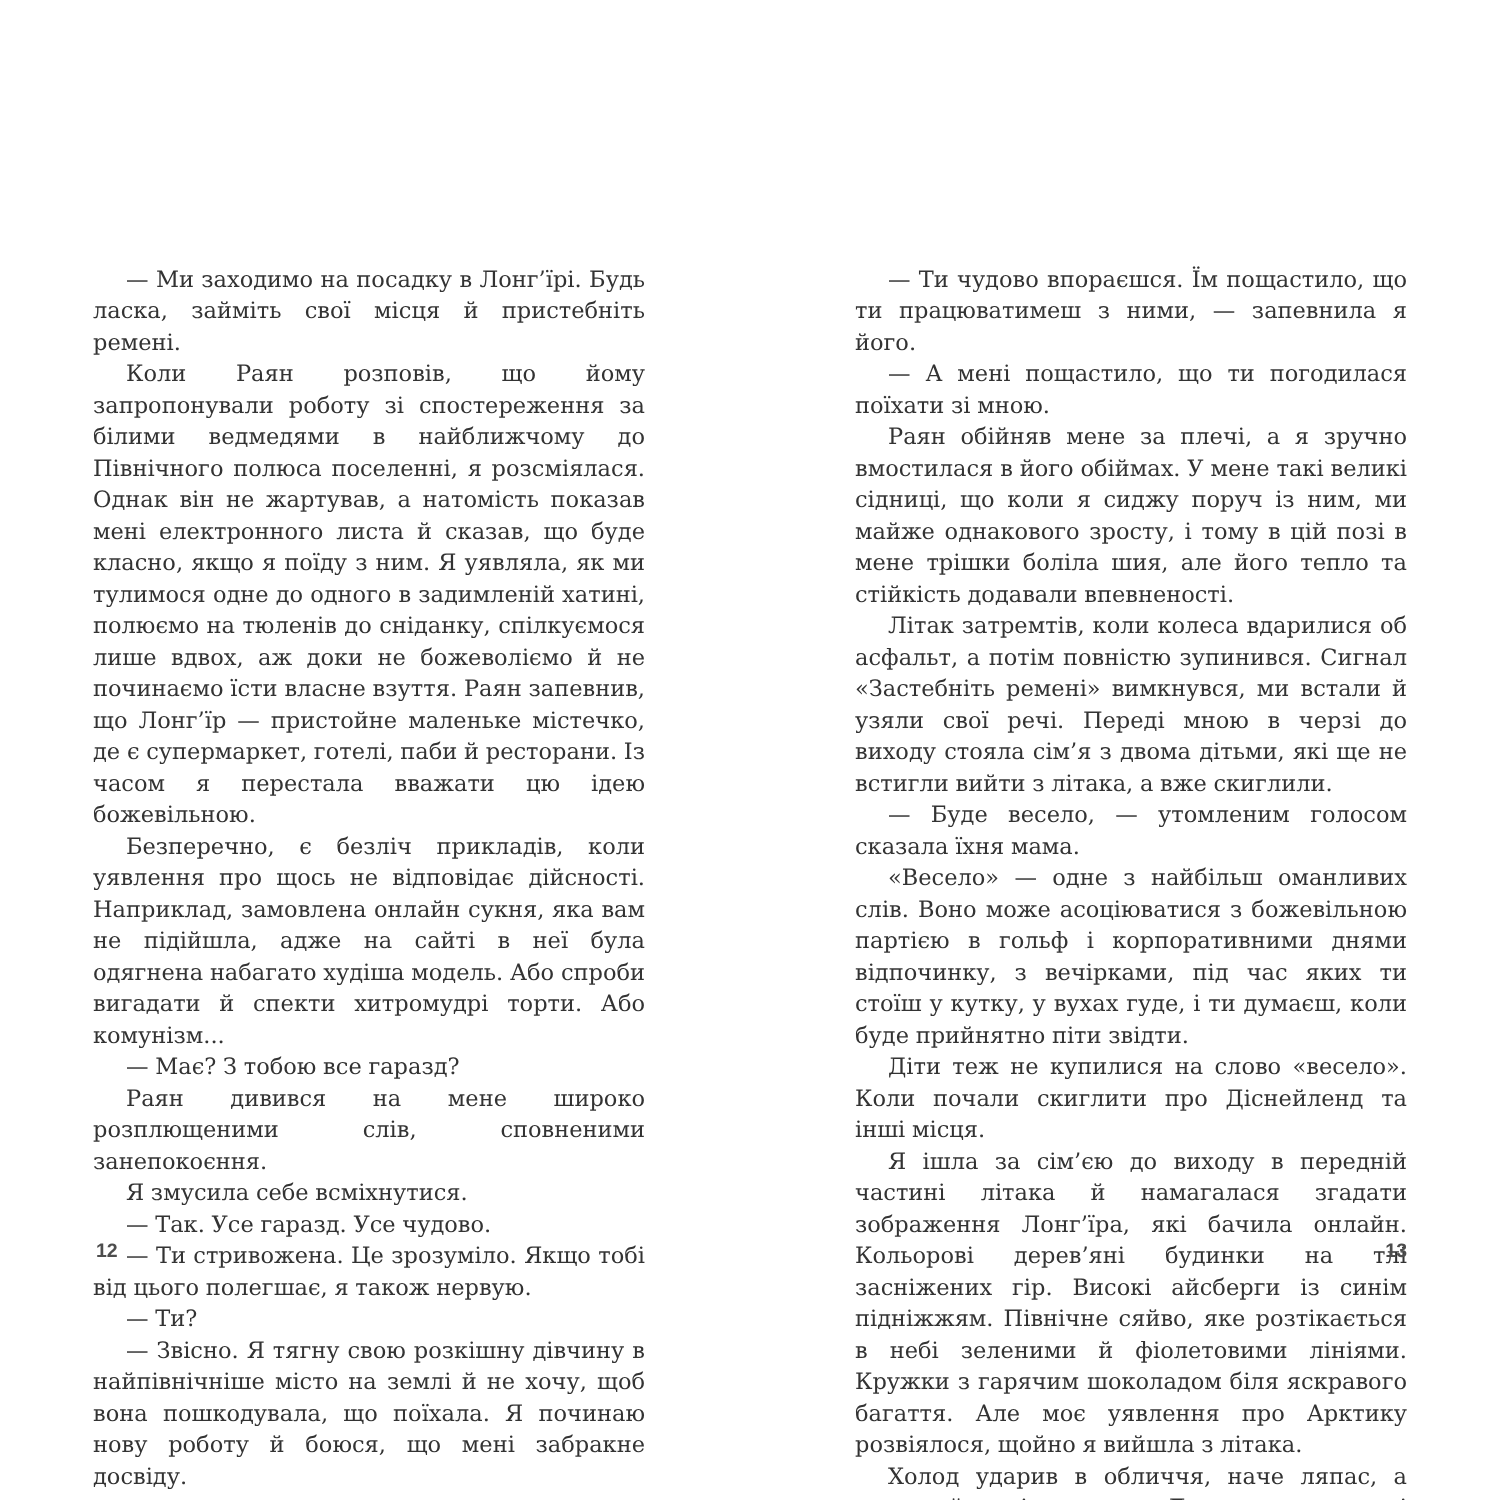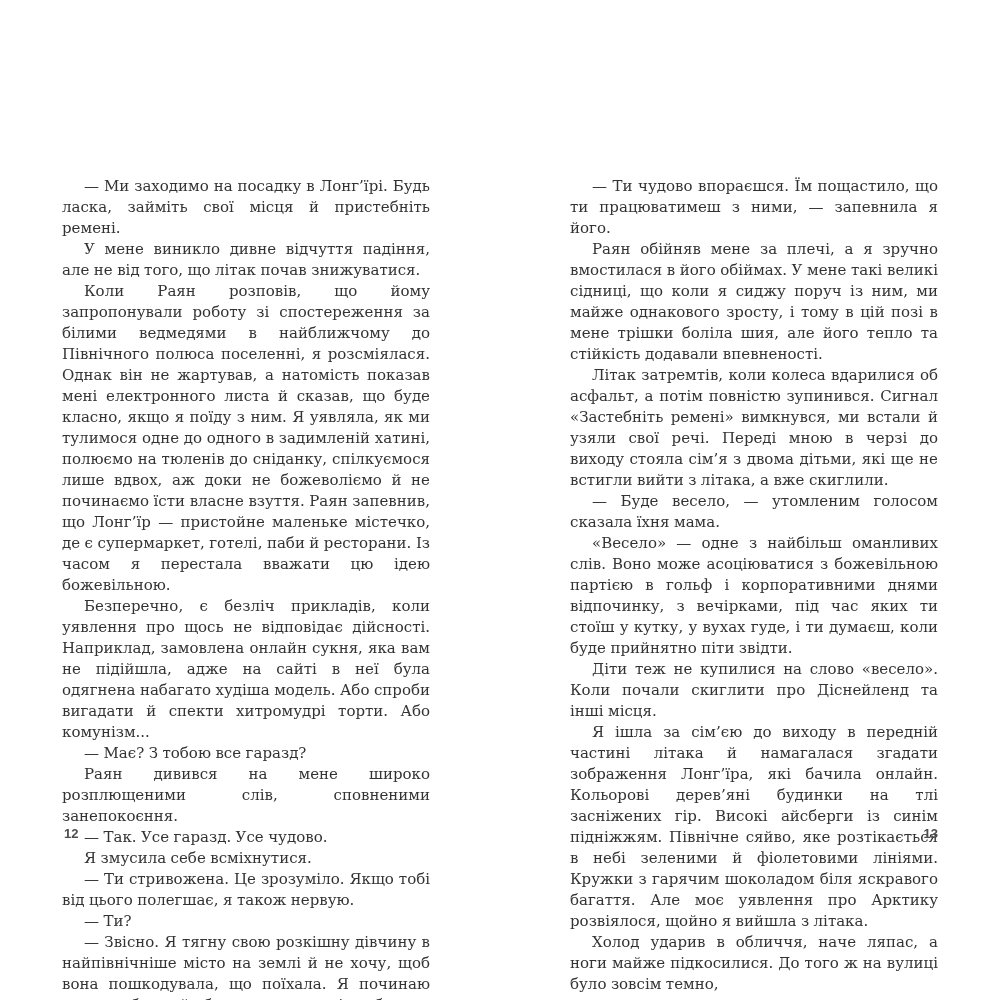--- a/index.html
+++ b/index.html
@@ -44,34 +44,34 @@
   .page-number-left  { left: 64px; }
   .page-number-right { left: 570px; width: 368px; text-align: right; }
 </style>
 </head>
 <body>
 
 <div class="spread">
 
   <div class="page page-left">
     <p>— Ми заходимо на посадку в Лонг’їрі. Будь ласка, займіть свої місця й пристебніть ремені.</p>
-    <p>У мене виникло дивне відчуття падіння, але не від того, що літак почав знижуватися.</p>
     <p>Коли Раян розповів, що йому запропонували роботу зі спостереження за білими ведмедями в найближчому до Північного полюса поселенні, я розсміялася. Однак він не жартував, а натомість показав мені електронного листа й сказав, що буде класно, якщо я поїду з ним. Я уявляла, як ми тулимося одне до одного в задимленій хатині, полюємо на тюленів до сніданку, спілкуємося лише вдвох, аж доки не божеволіємо й не починаємо їсти власне взуття. Раян запевнив, що Лонг’їр — пристойне маленьке містечко, де є супермаркет, готелі, паби й ресторани. Із часом я перестала вважати цю ідею божевільною.</p>
     <p>Безперечно, є безліч прикладів, коли уявлення про щось не відповідає дійсності. Наприклад, замовлена онлайн сукня, яка вам не підійшла, адже на сайті в неї була одягнена набагато худіша модель. Або спроби вигадати й спекти хитромудрі торти. Або комунізм...</p>
     <p>— Має? З тобою все гаразд?</p>
     <p>Раян дивився на мене широко розплющеними слів, сповненими занепокоєння.</p>
+    <p>Я змусила себе всміхнутися.</p>
     <p>— Так. Усе гаразд. Усе чудово.</p>
-    <p>Я змусила себе всміхнутися.</p>
     <p>— Ти стривожена. Це зрозуміло. Якщо тобі від цього полегшає, я також нервую.</p>
     <p>— Ти?</p>
     <p>— Звісно. Я тягну свою розкішну дівчину в найпівнічніше місто на землі й не хочу, щоб вона пошкодувала, що поїхала. Я починаю нову роботу й боюся, що мені забракне досвіду.</p>
   </div>
 
   <div class="page page-right">
     <p>— Ти чудово впораєшся. Їм пощастило, що ти працюватимеш з ними, — запевнила я його.</p>
+    <p>— А мені пощастило, що ти погодилася поїхати зі мною.</p>
     <p>Раян обійняв мене за плечі, а я зручно вмостилася в його обіймах. У мене такі великі сідниці, що коли я сиджу поруч із ним, ми майже однакового зросту, і тому в цій позі в мене трішки боліла шия, але його тепло та стійкість додавали впевненості.</p>
     <p>Літак затремтів, коли колеса вдарилися об асфальт, а потім повністю зупинився. Сигнал «Застебніть ремені» вимкнувся, ми встали й узяли свої речі. Переді мною в черзі до виходу стояла сім’я з двома дітьми, які ще не встигли вийти з літака, а вже скиглили.</p>
     <p>— Буде весело, — утомленим голосом сказала їхня мама.</p>
     <p>«Весело» — одне з найбільш оманливих слів. Воно може асоціюватися з божевільною партією в гольф і корпоративними днями відпочинку, з вечірками, під час яких ти стоїш у кутку, у вухах гуде, і ти думаєш, коли буде прийнятно піти звідти.</p>
     <p>Діти теж не купилися на слово «весело». Коли почали скиглити про Діснейленд та інші місця.</p>
     <p>Я ішла за сім’єю до виходу в передній частині літака й намагалася згадати зображення Лонг’їра, які бачила онлайн. Кольорові дерев’яні будинки на тлі засніжених гір. Високі айсберги із синім підніжжям. Північне сяйво, яке розтікається в небі зеленими й фіолетовими лініями. Кружки з гарячим шоколадом біля яскравого багаття. Але моє уявлення про Арктику розвіялося, щойно я вийшла з літака.</p>
     <p>Холод ударив в обличчя, наче ляпас, а ноги майже підкосилися. До того ж на вулиці було зовсім темно,</p>
   </div>
 
   <div class="page-number page-number-left">12</div>

